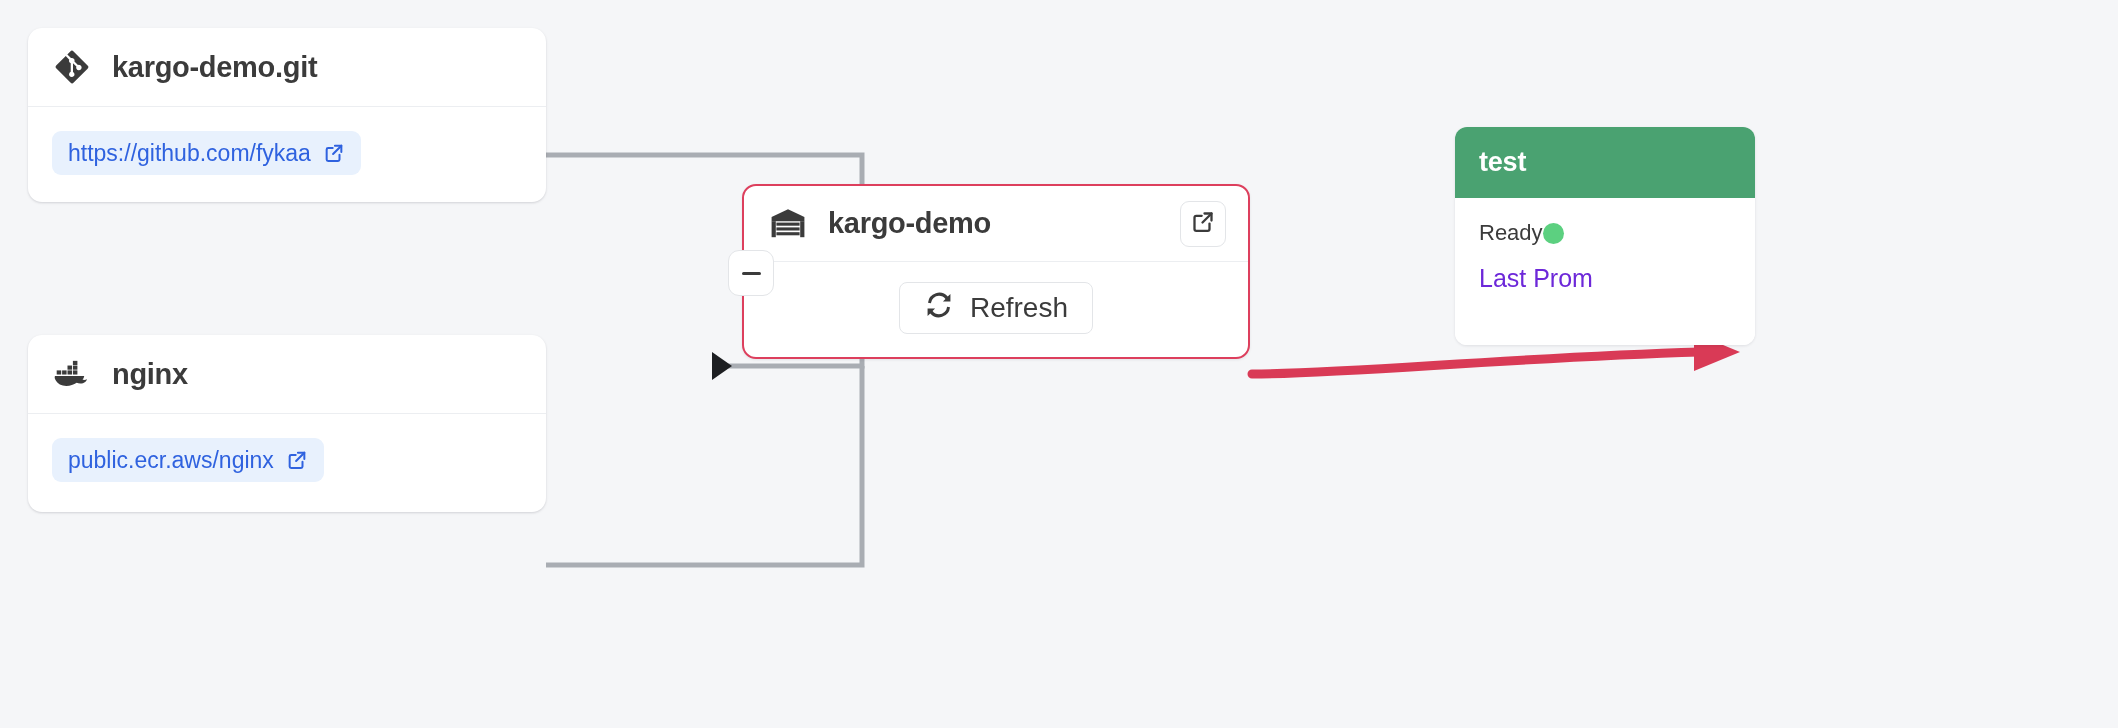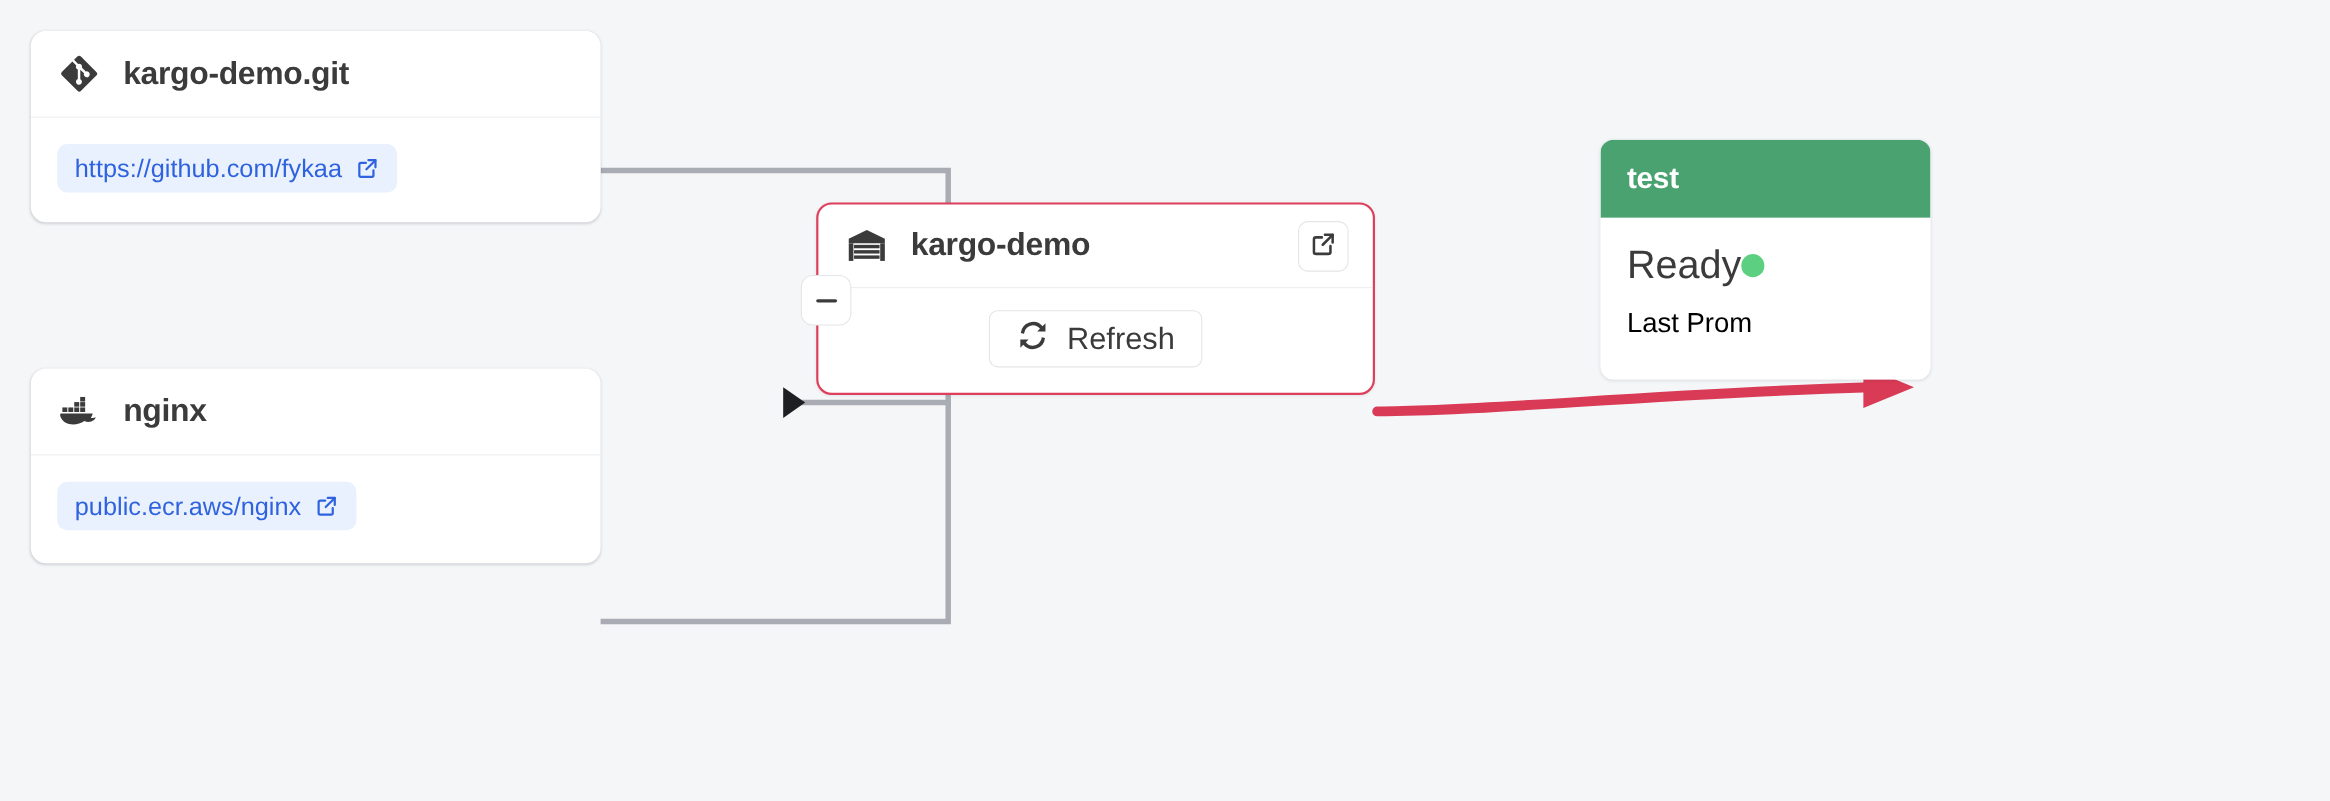--- a/index.html
+++ b/index.html
@@ -192,35 +192,35 @@
   }
   #stage-body {
     padding: 22px 24px 26px 24px;
     background: #ffffff;
     height: 147px;
   }
   .stage-row {
     display: flex;
     align-items: center;
     gap: 0;
-    font-size: 36px;
+    font-size: 22px;
     color: #3b3b3b;
     white-space: nowrap;
   }
   .status-dot {
     width: 21px; height: 21px;
     border-radius: 50%;
     background: #5cd080;
     flex: none;
   }
   .stage-link {
     margin-top: 18px;
     display: block;
     font-size: 25px;
-    color: #000000;
+    color: #6d28d9;
     white-space: nowrap;
     cursor: pointer;
     text-decoration: none;
   }
 </style>
 </head>
 <body>
 
 <div id="canvas">
 

